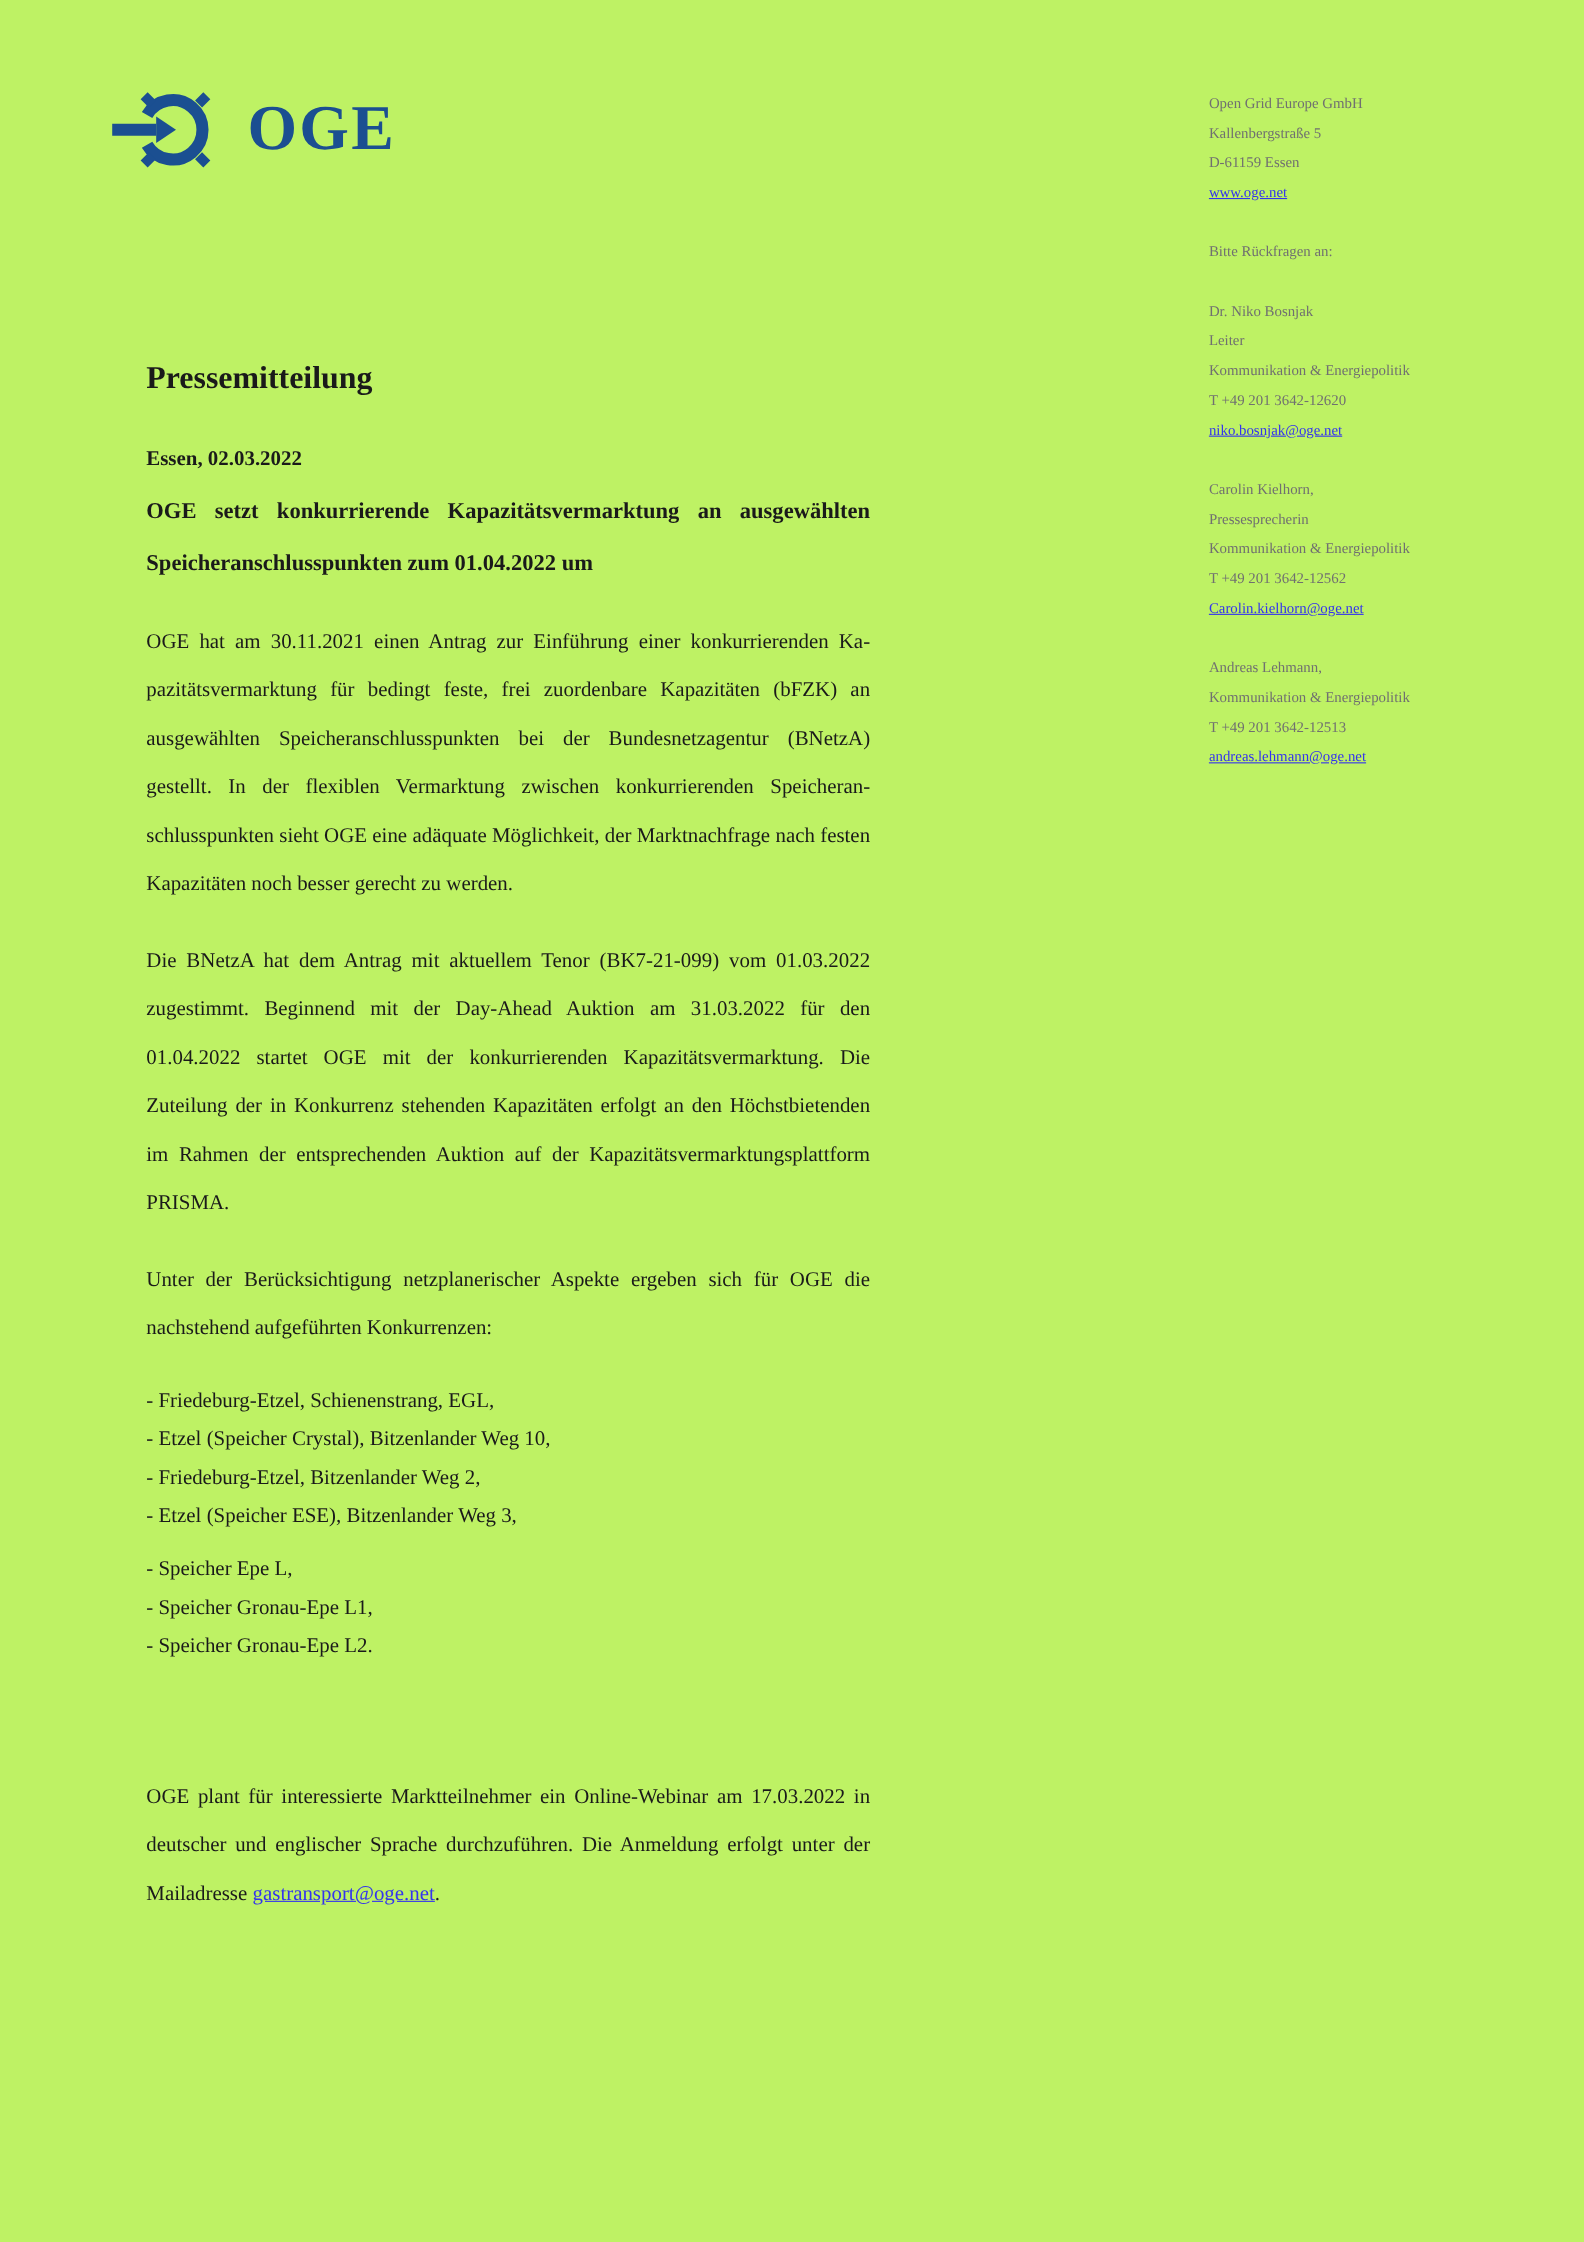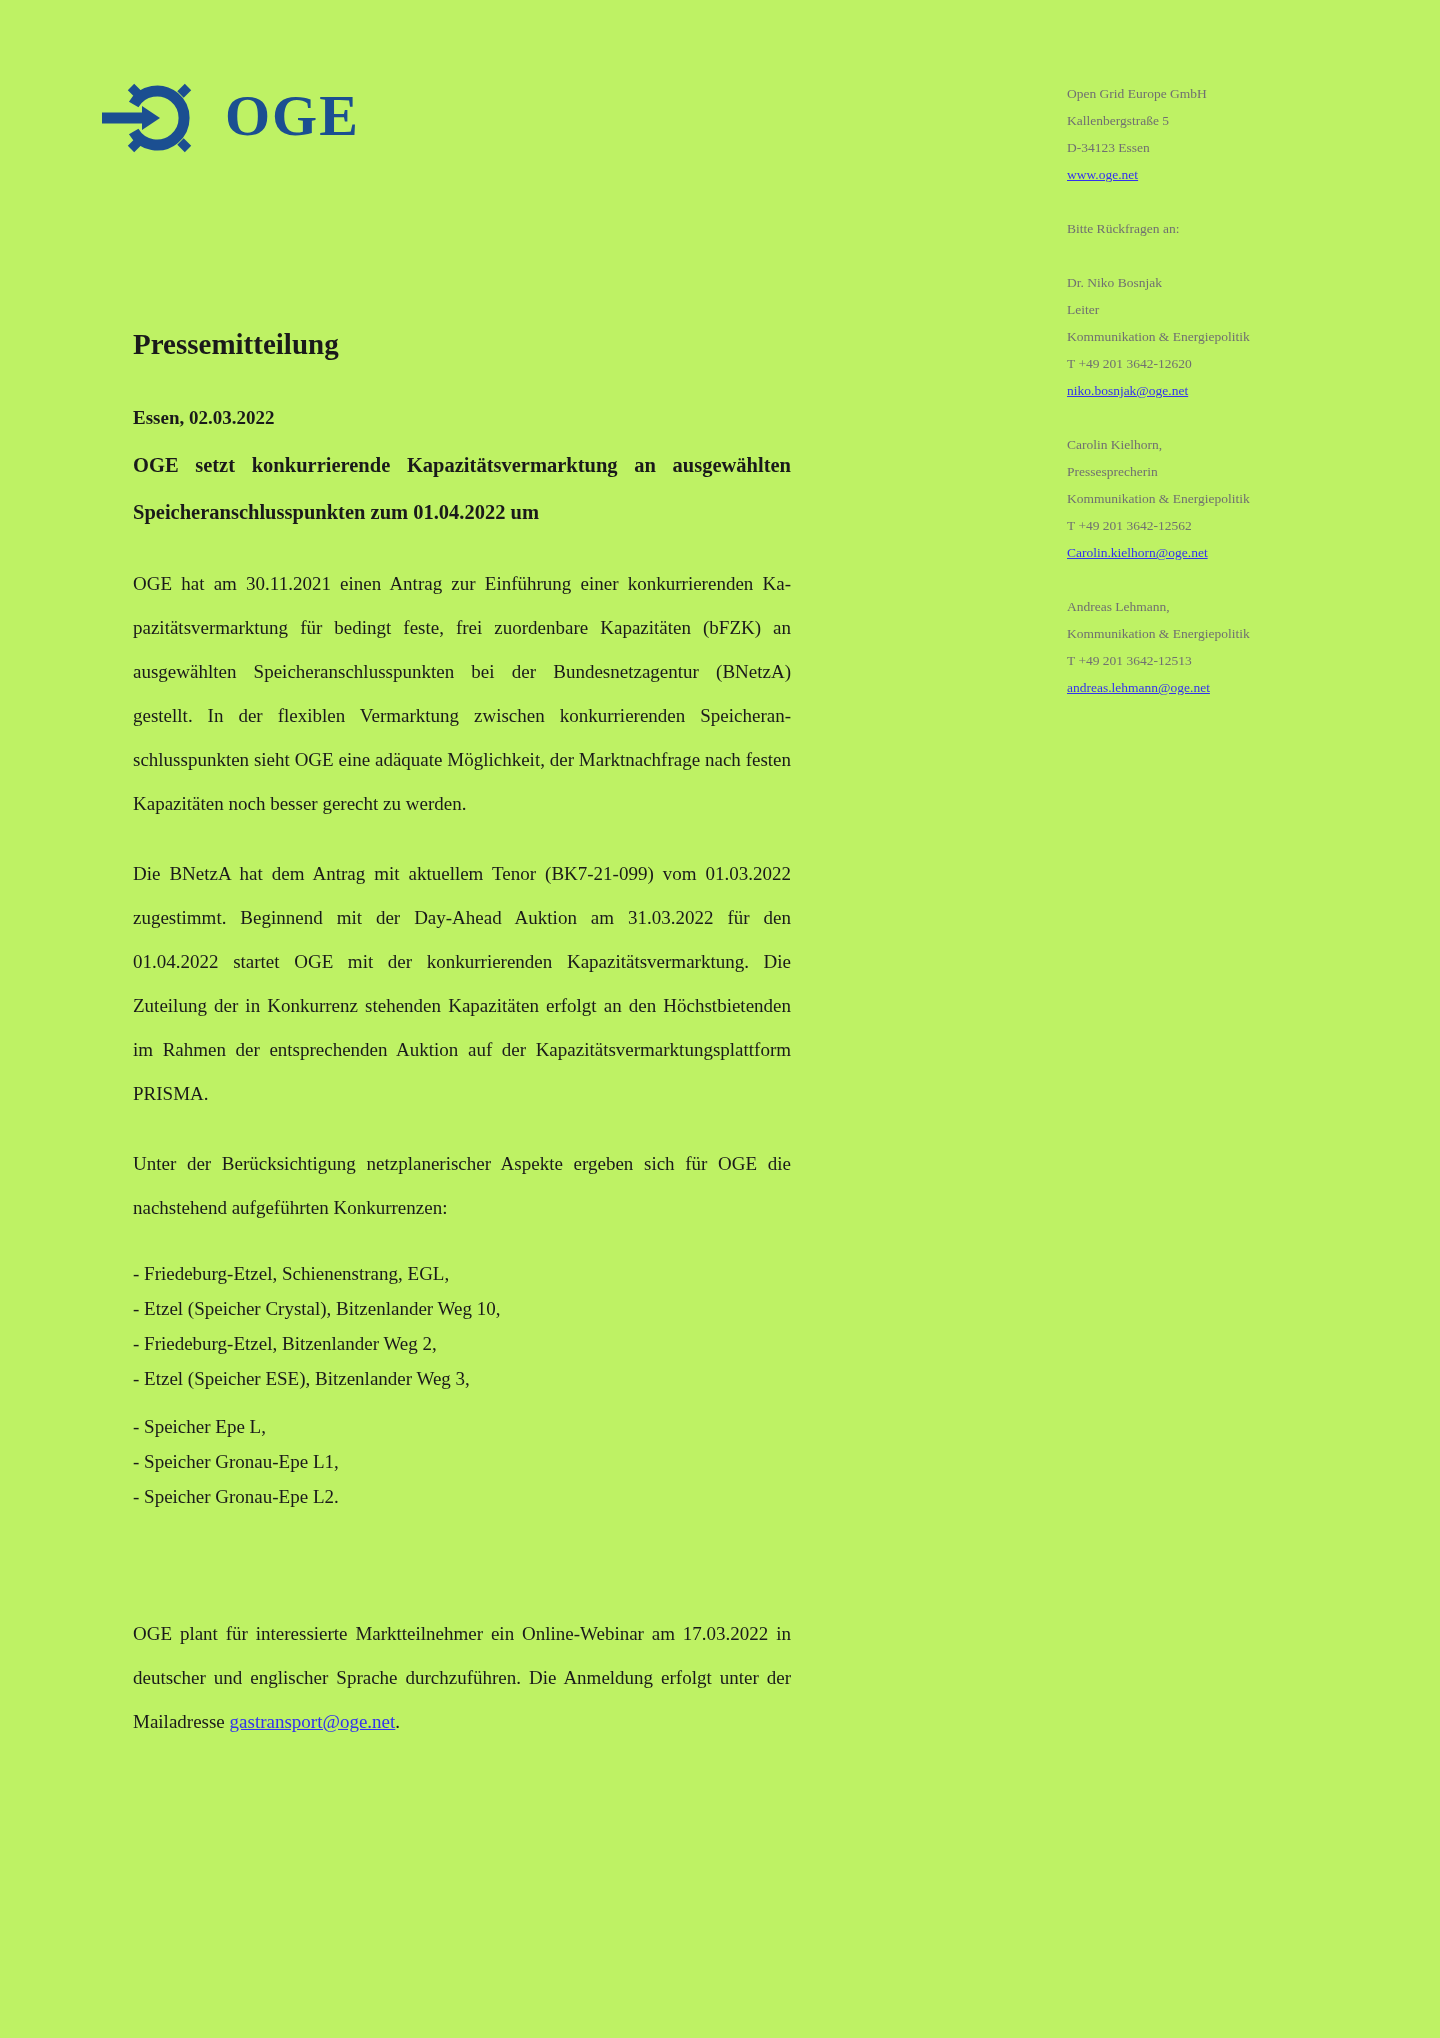--- a/index.html
+++ b/index.html
@@ -9,21 +9,21 @@
     position:relative; width:1440px; height:2038px; background:#bef264;
     font-family:Liberation Serif, serif; overflow:hidden; color:var(--body);
   }
 
   
   .logo { position:absolute; left:100px; top:74px; display:flex; align-items:center; gap:17px; color:var(--brand); }
   .logo svg { display:block; }
   .logo-text { font-size:58px; font-weight:bold; letter-spacing:2px; line-height:1; padding-bottom:4px; }
 
   
-  .sidebar { position:absolute; left:1067px; top:80px; width:255px; font-size:13.5px; line-height:27px; color:var(--sidebar); }
+  .sidebar { position:absolute; left:1099px; top:80px; width:255px; font-size:13.5px; line-height:27px; color:var(--sidebar); }
   .sb-gap { height:27px; }
   .link { color:var(--link); text-decoration:underline; cursor:pointer; }
 
   
   .main { position:absolute; left:133px; top:316px; width:658px; }
   .doc-type { font-size:29px; font-weight:bold; line-height:36px;margin-top:10px; }
   .dateline { margin-top:44px; font-size:19px; font-weight:bold; line-height:24px; }
   .headline { margin-top:12px; font-size:20.5px; font-weight:bold; line-height:47px; text-align:justify; }
   .para { margin:26px 0 0 0; font-size:19px; line-height:44px; text-align:justify; }
   .list-group { margin-top:26px; font-size:19px; line-height:35px; }
@@ -49,21 +49,21 @@
         <line x1="2" y1="44" x2="42" y2="44" stroke-width="11"></line>
         <polygon points="42,32 60,44 42,56" fill="currentColor" stroke="none"></polygon>
       </svg>
     </span>
     <span class="logo-text">OGE</span>
   </div>
 
   <div class="sidebar">
     <div>Open Grid Europe GmbH</div>
     <div>Kallenbergstraße 5</div>
-    <div>D-34123 Essen</div>
+    <div>D-61159 Essen</div>
     <div><span class="link">www.oge.net</span></div>
 
     <div class="sb-gap"></div>
     <div>Bitte Rückfragen an:</div>
     <div class="sb-gap"></div>
 
     <div>
       <div>Dr. Niko Bosnjak</div>
       <div>Leiter</div>
       <div>Kommunikation &amp; Energiepolitik</div>

